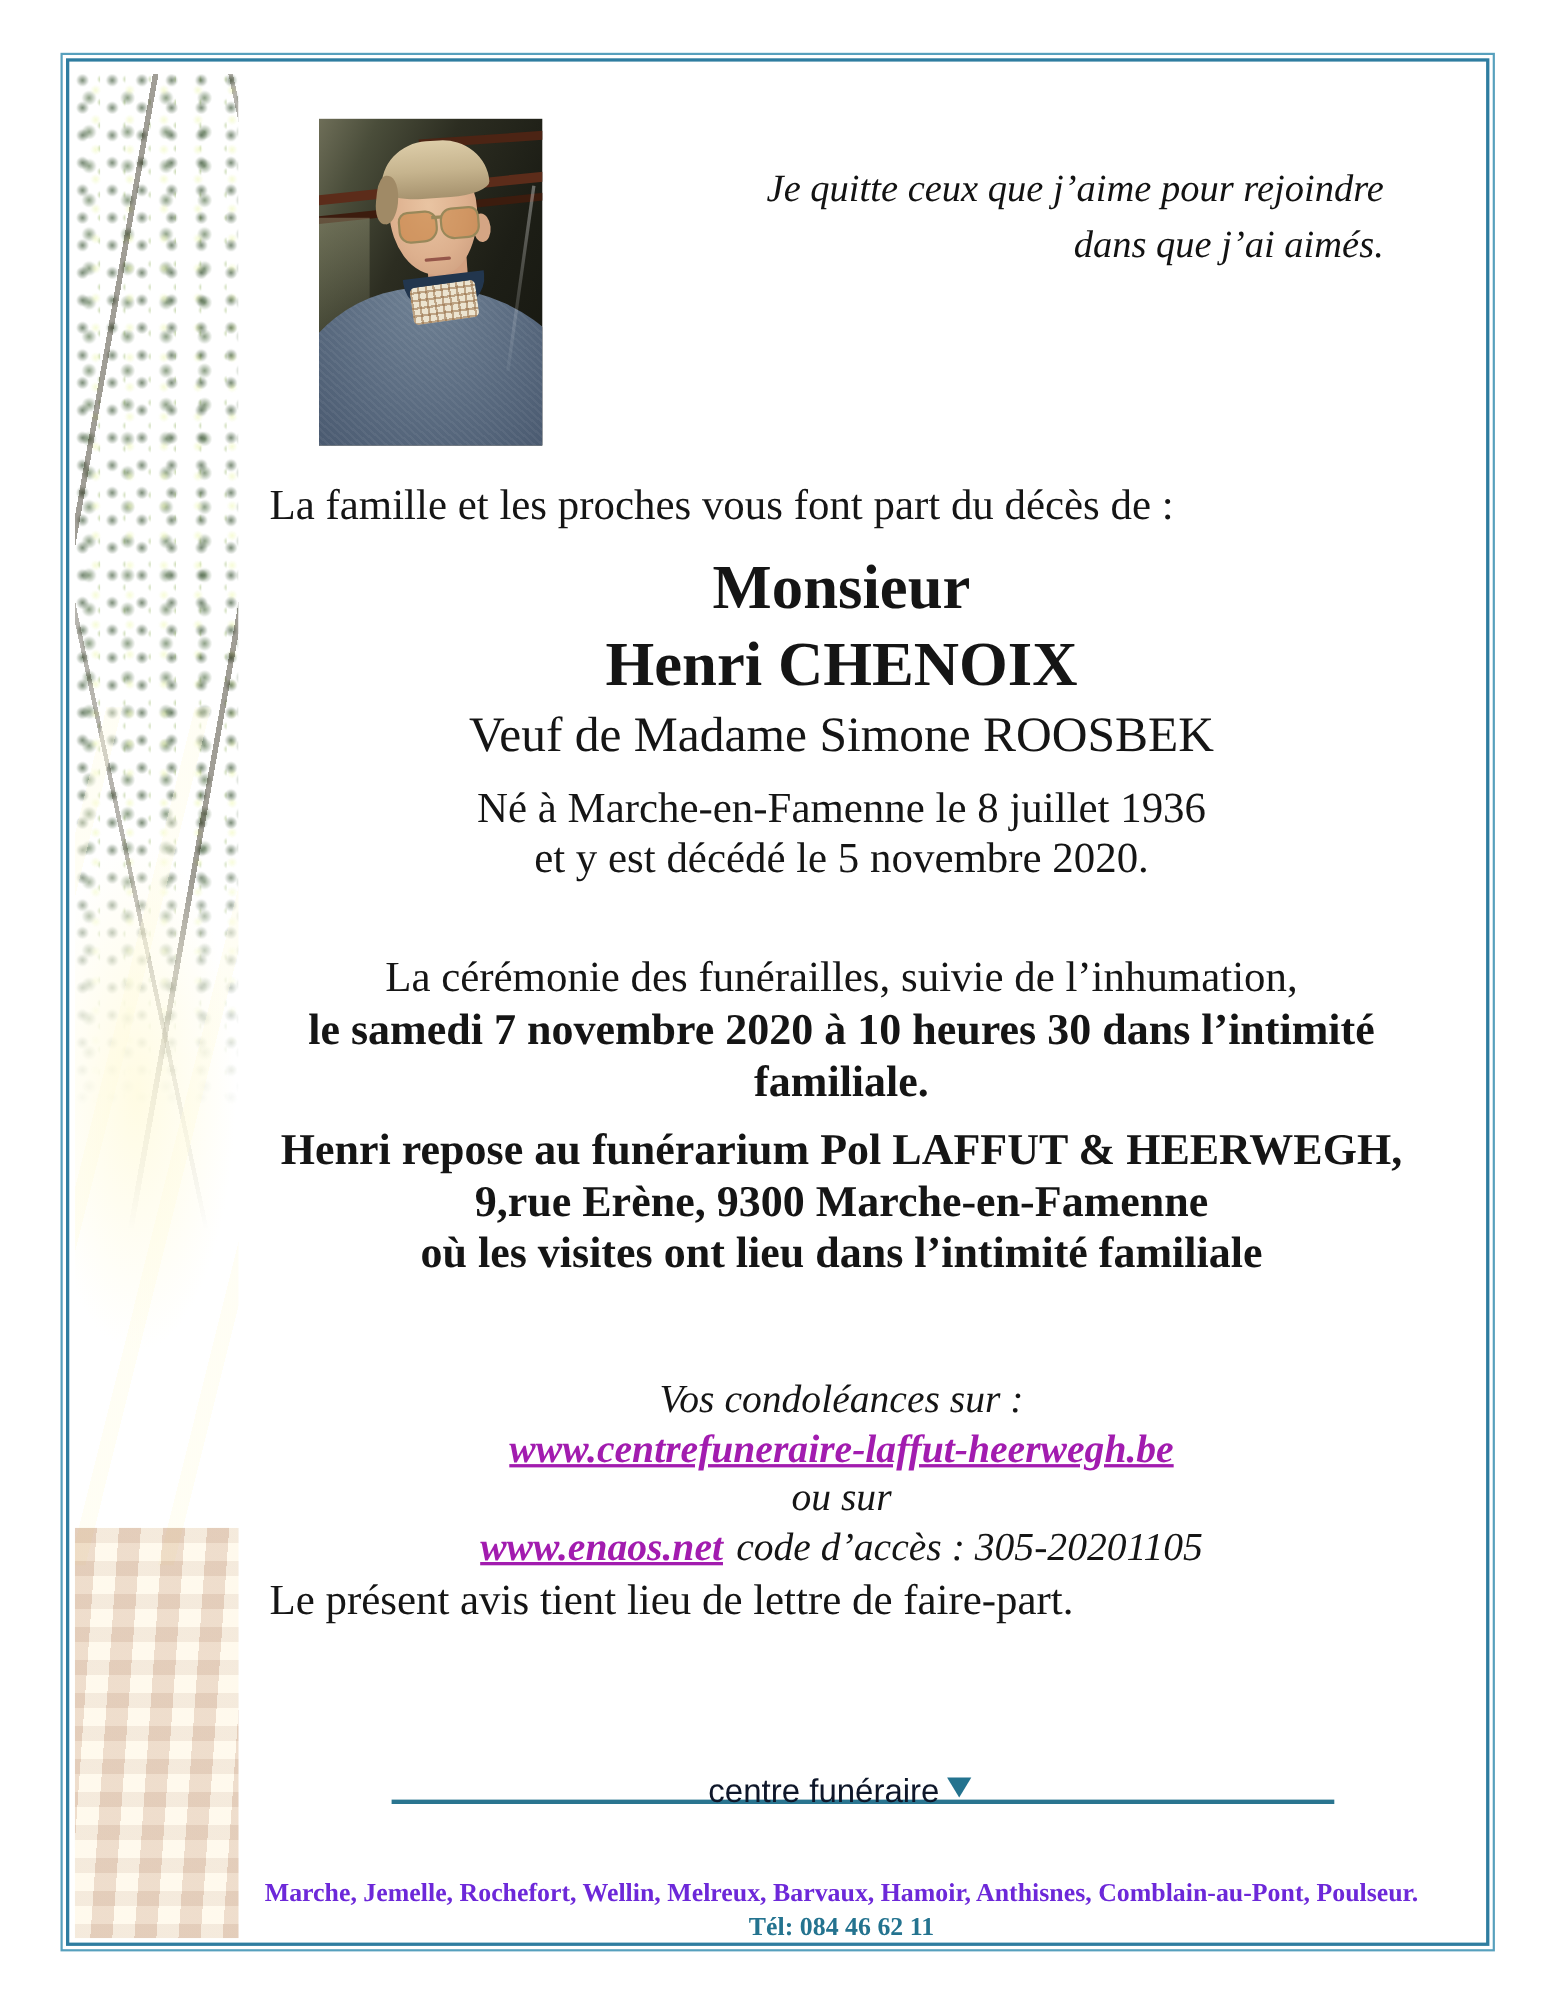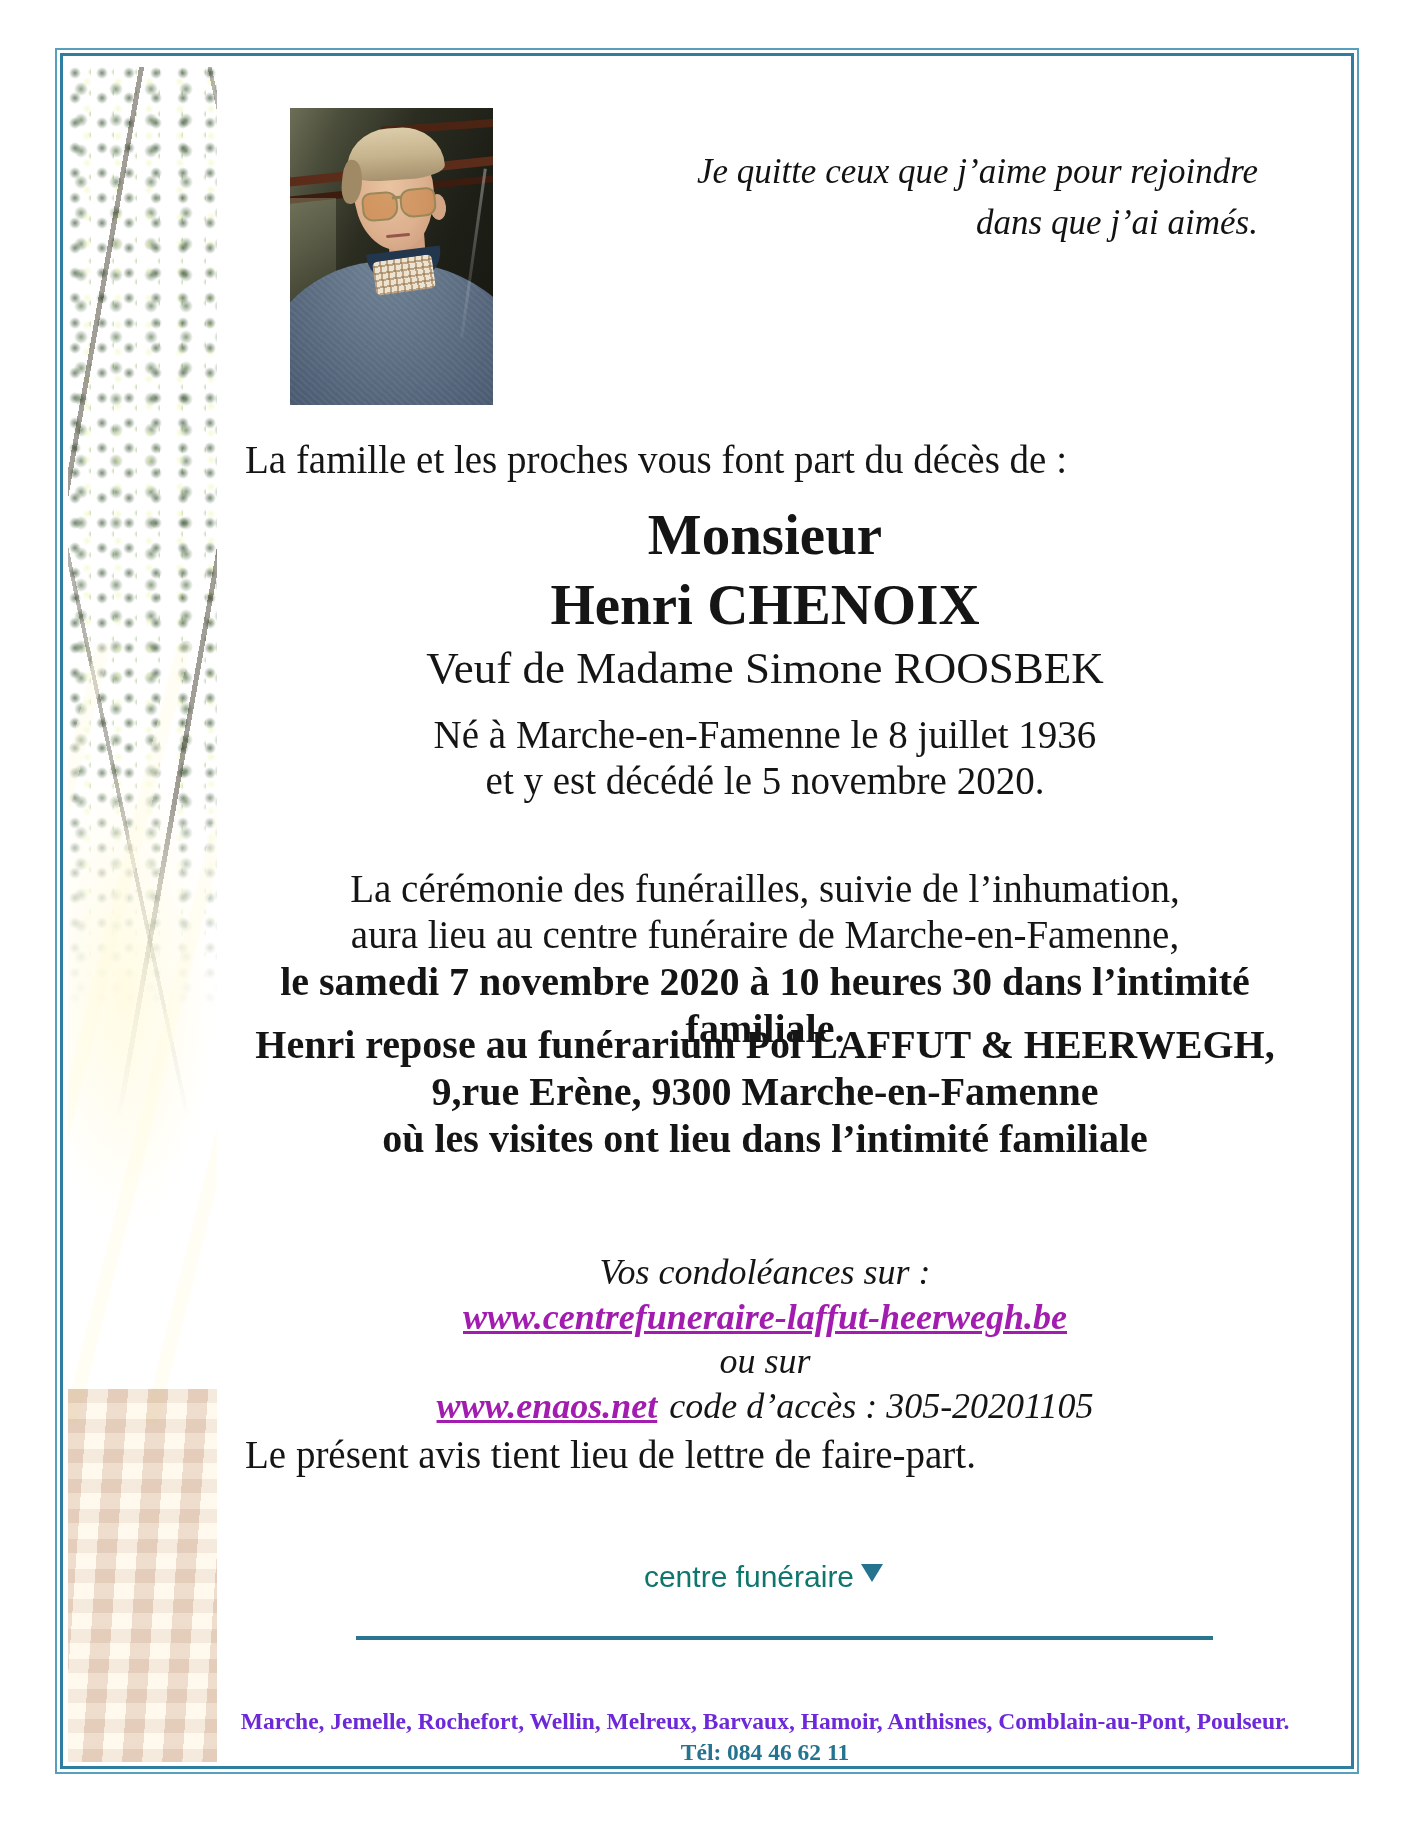--- a/index.html
+++ b/index.html
@@ -113,23 +113,23 @@
   .ceremony-block{top:866px;font-size:39px;line-height:1.18;}
   .ceremony-block .strong{font-weight:bold;font-size:40px;}
   .repose-block{top:1022px;font-size:40px;font-weight:bold;line-height:1.17;}
   .condolences-block{top:1250px;font-size:36px;font-style:italic;line-height:1.24;}
   a.doc-link{color:#a21caf;text-decoration:underline;cursor:pointer;font-weight:bold;}
   .enaos-code{margin-left:12px;}
   .notice{position:absolute;left:245px;top:1432px;font-size:39px;}
   
   .footer-rule{position:absolute;left:356px;top:1636px;width:857px;height:4px;background:#2a7590;}
   .brand-row{
-    position:absolute;left:215px;top:1560px;width:1100px;
+    position:absolute;left:215px;top:1612px;width:1100px;
     display:flex;justify-content:center;align-items:flex-start;
-    font-family:"Liberation Sans", sans-serif;color:#0f766e;
+    font-family:"Liberation Sans", sans-serif;color:#0f172a;
   }
   .brand-prefix{font-size:30px;}
   .brand-triangle{
     width:0;height:0;border-left:11px solid transparent;border-right:11px solid transparent;
     border-top:18px solid #24738f;align-self:flex-start;margin:4px 3px 0 7px;
   }
   .brand-name{font-size:45px;font-weight:bold;letter-spacing:-1px;}
   .towns{position:absolute;left:215px;top:1708px;width:1100px;text-align:center;
     color:#6d28d9;font-weight:bold;font-size:23.5px;}
   .phone{position:absolute;left:215px;top:1739px;width:1100px;text-align:center;
@@ -181,21 +181,20 @@
   <div class="relation">Veuf de Madame Simone ROOSBEK</div>
 </div>
 
 <div class="center-col dates-block">
   <div>Né à Marche-en-Famenne le 8 juillet 1936</div>
   <div>et y est décédé le 5 novembre 2020.</div>
 </div>
 
 <div class="center-col ceremony-block">
   <div>La cérémonie des funérailles, suivie de l’inhumation,</div>
-  <div>aura lieu au centre funéraire de Marche-en-Famenne,</div>
   <div class="strong">le samedi 7 novembre 2020 à 10 heures 30 dans l’intimité familiale.</div>
 </div>
 
 <div class="center-col repose-block">
   <div>Henri repose au funérarium Pol LAFFUT &amp; HEERWEGH,</div>
   <div>9,rue Erène, 9300 Marche-en-Famenne</div>
   <div>où les visites ont lieu dans l’intimité familiale</div>
 </div>
 
 <div class="center-col condolences-block">

